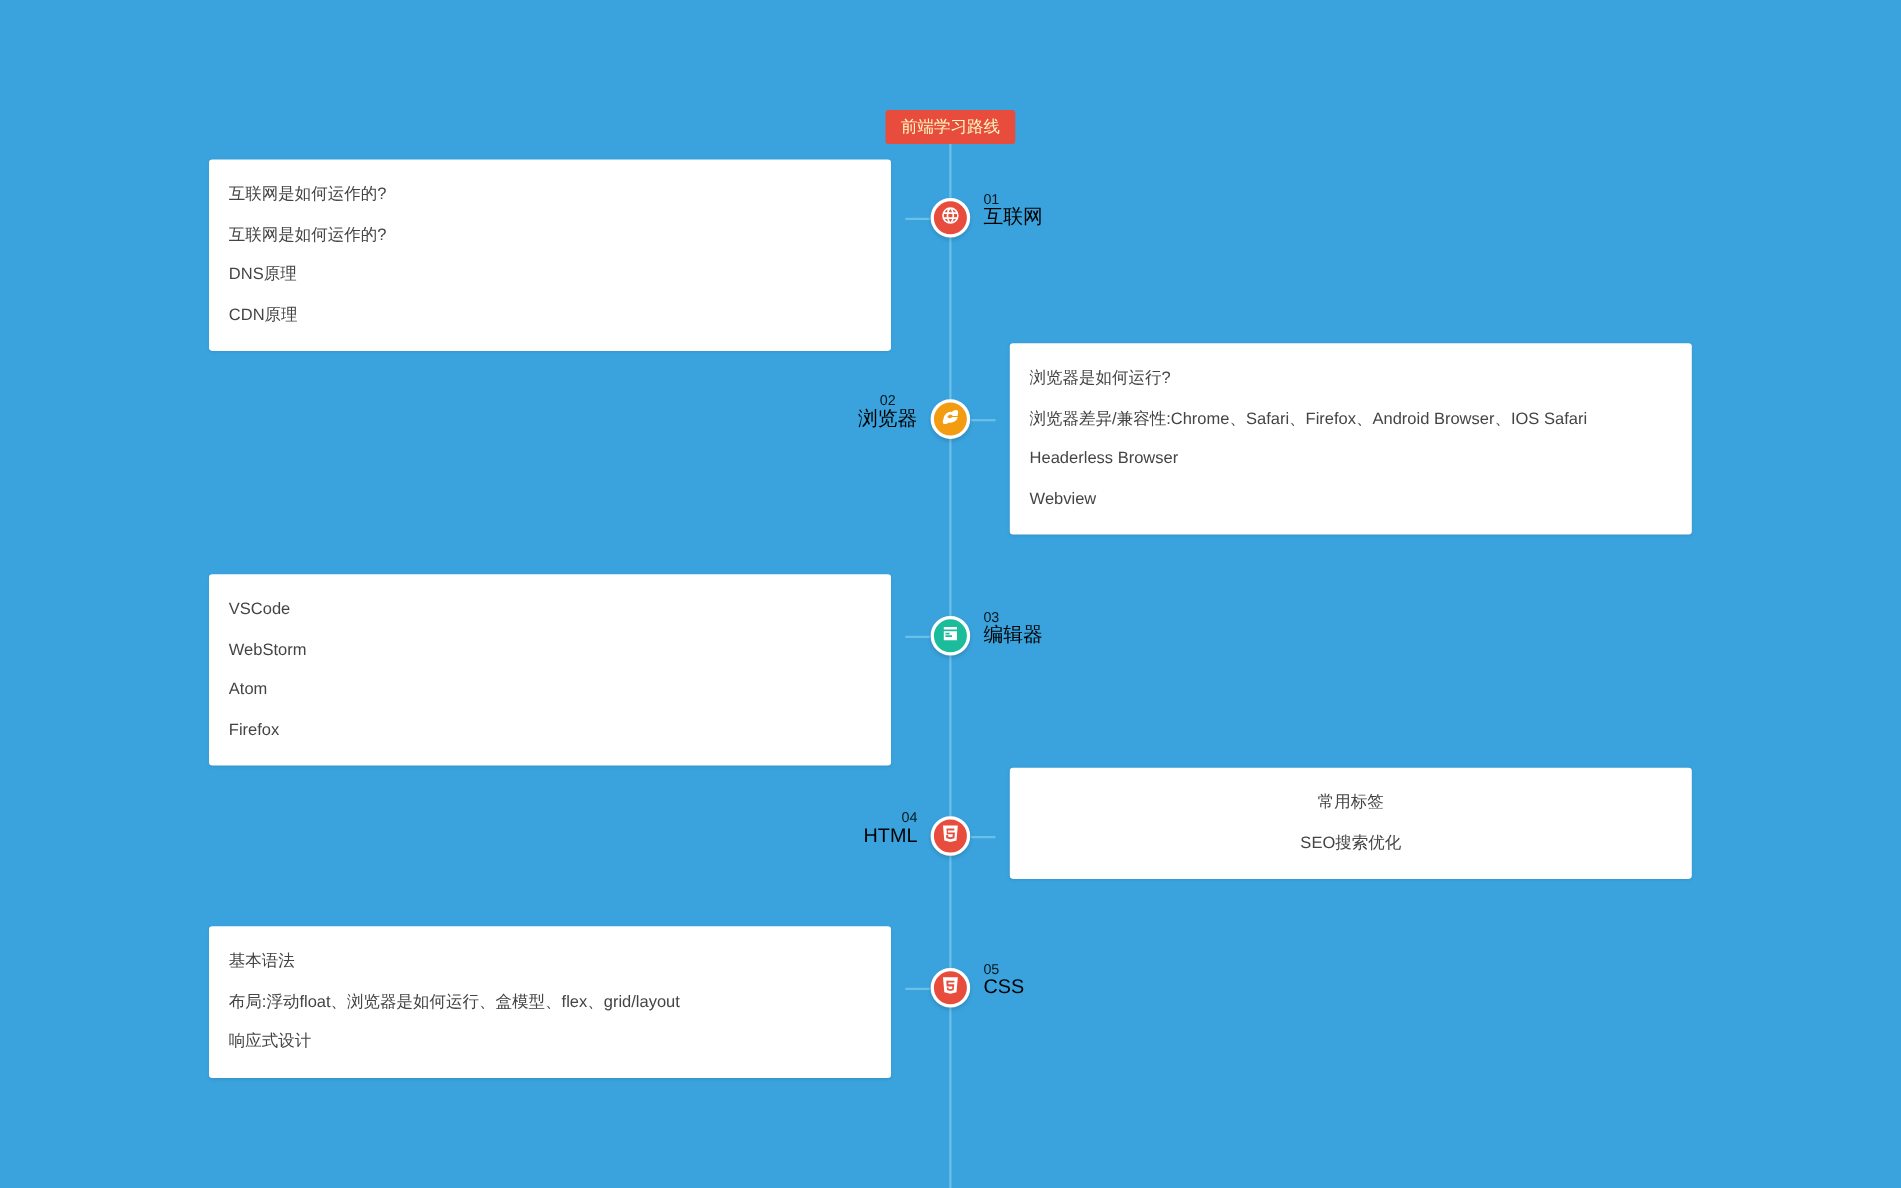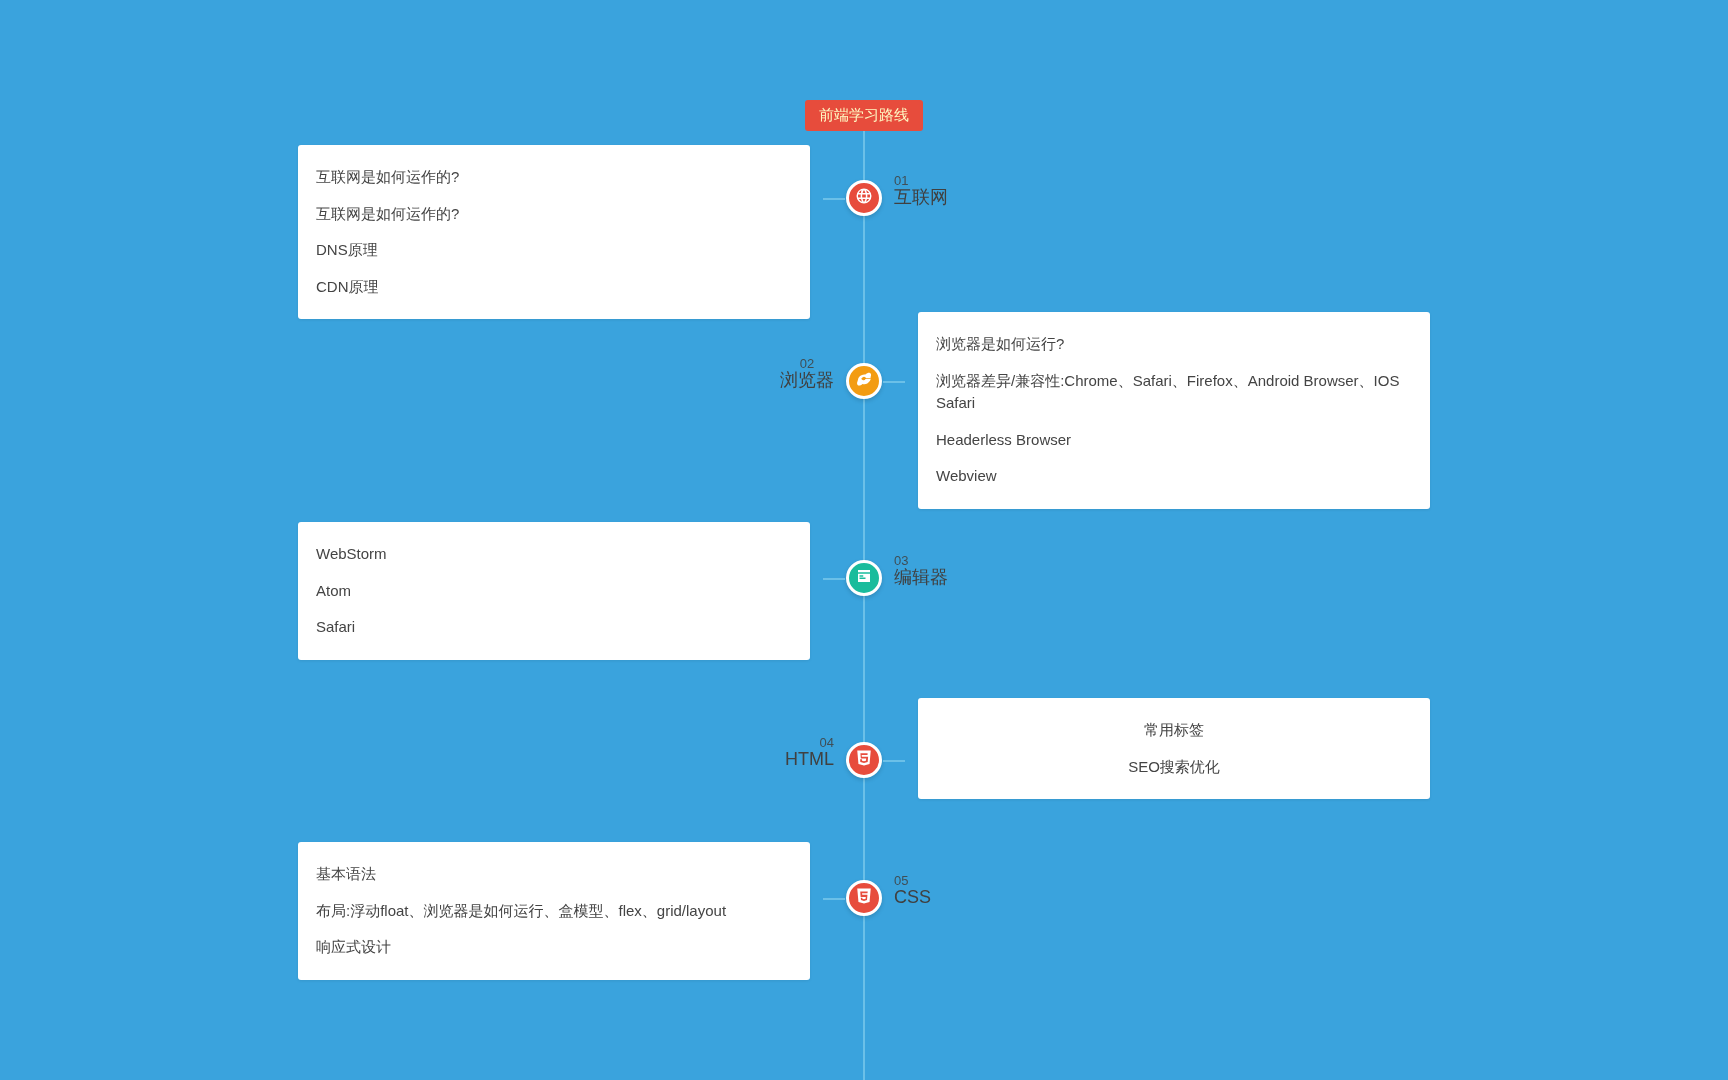--- a/index.html
+++ b/index.html
@@ -41,32 +41,32 @@
     border-radius: 50%;
     border: 3px solid #fff;
     display: flex;
     align-items: center;
     justify-content: center;
     box-shadow: 0 2px 4px rgba(0,0,0,0.15);
   }
   .node svg { width: 18px; height: 18px; fill: #fff; }
   .label {
     position: absolute;
-    color: #404040;
+    color: #000000;
   }
   .label.right { left: calc(50% + 30px); }
   .label.left  { right: calc(50% + 30px); text-align: right; }
   .label .num { font-size: 13px; opacity: 0.85; line-height: 1; }
   .label .txt { font-size: 18px; font-weight: 400; line-height: 1.2; }
   .card {
     position: absolute;
     background: #fff;
     border-radius: 3px;
     padding: 14px 18px;
-    width: 512px;
+    width: 620px;
     color: #444;
     font-size: 15px;
     box-shadow: 0 1px 3px rgba(0,0,0,0.08);
   }
   .card.left  { right: calc(50% + 54px); }
   .card.right { left:  calc(50% + 54px); }
   .card p { padding: 7px 0; line-height: 1.5; }
   .connector {
     position: absolute;
     height: 2px;
@@ -119,23 +119,24 @@
       <div class="connector to-left"></div>
       <span><svg viewBox="0 0 24 24">
           <path d="M4 4h16v3H4zM4 9h16v11H4zm2 2v2h5v-2H6zm0 3v2h8v-2H6z"></path>
         </svg></span>
     </div>
     <div class="label right" style="top: 554px;">
       <div class="num">03</div>
       <div class="txt">编辑器</div>
     </div>
     <div class="card left" style="top: 522px;">
+      <p>VSCode</p>
       <p>WebStorm</p>
       <p>Atom</p>
-      <p>Safari</p>
+      <p>Firefox</p>
     </div>
     <div class="node" style="top: 742px; background: rgb(231, 76, 60);">
       <div class="connector to-right"></div>
       <span><svg viewBox="0 0 24 24">
           <path d="M3 2l1.6 18L12 22l7.4-2L21 2H3zm13.7 6H8.9l.2 2.3h8.4l-.6 7-4.9 1.4-4.9-1.4-.3-3.7h2.4l.2 1.9 2.6.7 2.6-.7.3-3H7.8L7.2 5.7h9.6l-.1 2.3z"></path>
         </svg></span>
     </div>
     <div class="label left" style="top: 736px;">
       <div class="num">04</div>
       <div class="txt">HTML</div>

